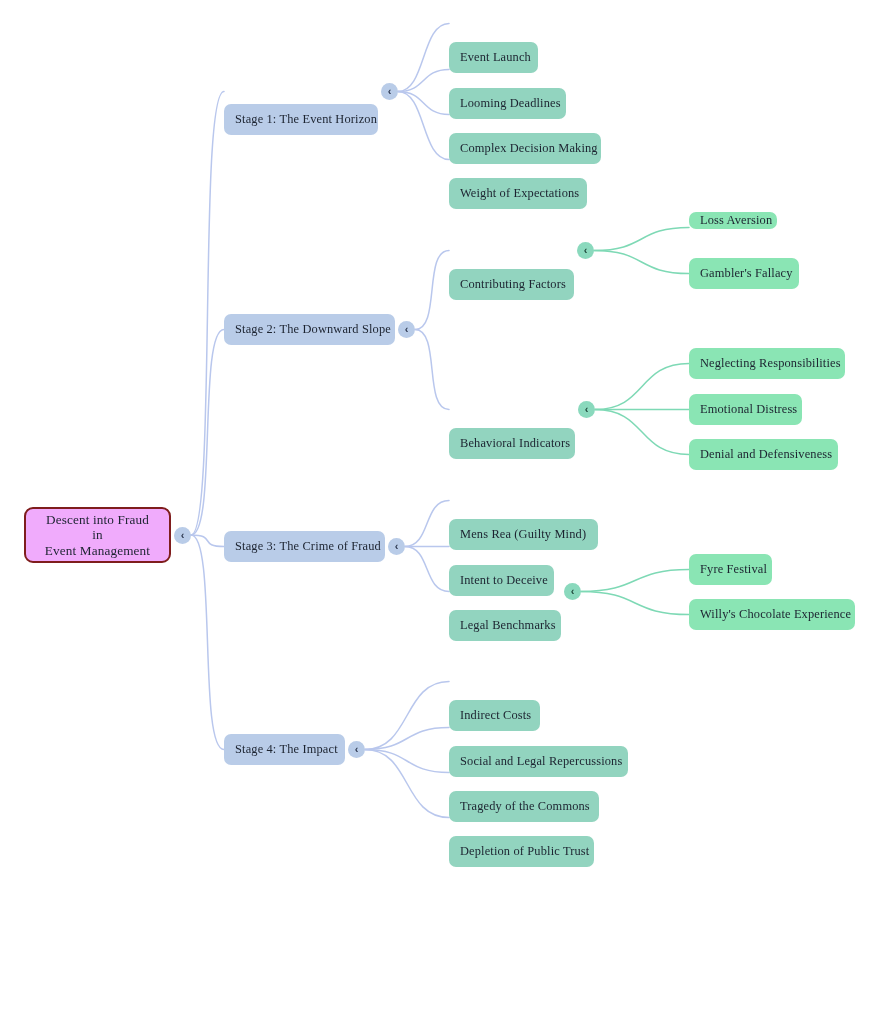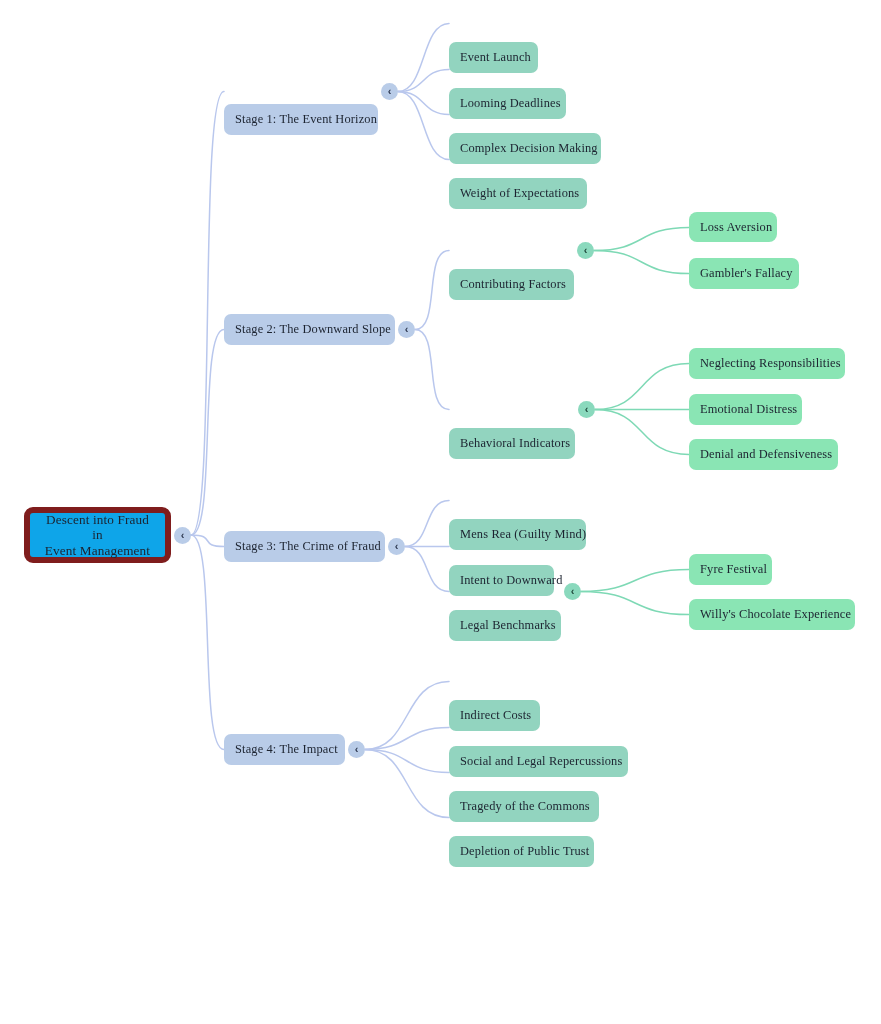--- a/index.html
+++ b/index.html
@@ -33,22 +33,22 @@
     align-items: center;
     justify-content: flex-start;
     border-radius: 7px;
     color: #1c2330;
     white-space: pre;
     line-height: 1.18;
     letter-spacing: 0.15px;
     padding: 0 11px;
   }
   .node.lvl-root {
-    background: #0ea5e9;
-    border: 6px solid #7f1d1d;
+    background: #f0abfc;
+    border: 2px solid #7f1d1d;
     border-radius: 9px;
     justify-content: center;
     text-align: center;
     font-size: 13.2px;
     padding: 0 4px;
   }
   .node.lvl-1 {
     background: #b9cce8;
     font-size: 12.4px;
   }
@@ -118,31 +118,31 @@
       <div class="node lvl-1" style="left: 224px; top: 76px; width: 154px; height: 31px; margin-top: 28px;"><span>Stage 1: The Event Horizon</span></div>
       <div class="collapse-dot blue" style="left: 381px; top: 83px;">‹</div>
       <div class="node lvl-2" style="left: 449px; top: 8px; width: 89px; height: 31px;"><span>Event Launch</span></div>
       <div class="node lvl-2" style="left: 449px; top: 54px; width: 117px; height: 31px;"><span>Looming Deadlines</span></div>
       <div class="node lvl-2" style="left: 449px; top: 99px; width: 152px; height: 31px;"><span>Complex Decision Making</span></div>
       <div class="node lvl-2" style="left: 449px; top: 144px; width: 138px; height: 31px;"><span>Weight of Expectations</span></div>
       <div class="node lvl-1" style="left: 224px; top: 314px; width: 171px; height: 31px;"><span>Stage 2: The Downward Slope</span></div>
       <div class="collapse-dot blue" style="left: 398px; top: 321px;">‹</div>
       <div class="node lvl-2" style="left: 449px; top: 235px; width: 125px; height: 31px;"><span>Contributing Factors</span></div>
       <div class="collapse-dot green" style="left: 577px; top: 242px;">‹</div>
-      <div class="node lvl-3" style="left: 689px; top: 212px; width: 88px; height: 30px; border-radius: 8px;"><span>Loss Aversion</span></div>
+      <div class="node lvl-3" style="left: 689px; top: 212px; width: 88px; height: 17px;"><span>Loss Aversion</span></div>
       <div class="node lvl-3" style="left: 689px; top: 258px; width: 110px; height: 31px;"><span>Gambler's Fallacy</span></div>
       <div class="node lvl-2" style="left: 449px; top: 394px; width: 126px; height: 31px;"><span>Behavioral Indicators</span></div>
       <div class="collapse-dot green" style="left: 578px; top: 401px;">‹</div>
       <div class="node lvl-3" style="left: 689px; top: 348px; width: 156px; height: 31px;"><span>Neglecting Responsibilities</span></div>
       <div class="node lvl-3" style="left: 689px; top: 394px; width: 113px; height: 31px;"><span>Emotional Distress</span></div>
       <div class="node lvl-3" style="left: 689px; top: 439px; width: 149px; height: 31px;"><span>Denial and Defensiveness</span></div>
       <div class="node lvl-1" style="left: 224px; top: 531px; width: 161px; height: 31px;"><span>Stage 3: The Crime of Fraud</span></div>
       <div class="collapse-dot blue" style="left: 388px; top: 538px;">‹</div>
-      <div class="node lvl-2" style="left: 449px; top: 485px; width: 137px; height: 31px;"><span>Mens Rea (Guilty Mind)</span></div>
-      <div class="node lvl-2" style="left: 449px; top: 531px; width: 105px; height: 31px;"><span>Intent to Downward</span></div>
+      <div class="node lvl-2" style="left: 449px; top: 485px; width: 149px; height: 31px;"><span>Mens Rea (Guilty Mind)</span></div>
+      <div class="node lvl-2" style="left: 449px; top: 531px; width: 105px; height: 31px;"><span>Intent to Deceive</span></div>
       <div class="node lvl-2" style="left: 449px; top: 576px; width: 112px; height: 31px;"><span>Legal Benchmarks</span></div>
       <div class="collapse-dot green" style="left: 564px; top: 583px;">‹</div>
       <div class="node lvl-3" style="left: 689px; top: 554px; width: 83px; height: 31px;"><span>Fyre Festival</span></div>
       <div class="node lvl-3" style="left: 689px; top: 599px; width: 166px; height: 31px;"><span>Willy's Chocolate Experience</span></div>
       <div class="node lvl-1" style="left: 224px; top: 734px; width: 121px; height: 31px;"><span>Stage 4: The Impact</span></div>
       <div class="collapse-dot blue" style="left: 348px; top: 741px;">‹</div>
       <div class="node lvl-2" style="left: 449px; top: 666px; width: 91px; height: 31px;"><span>Indirect Costs</span></div>
       <div class="node lvl-2" style="left: 449px; top: 712px; width: 179px; height: 31px;"><span>Social and Legal Repercussions</span></div>
       <div class="node lvl-2" style="left: 449px; top: 757px; width: 150px; height: 31px;"><span>Tragedy of the Commons</span></div>
       <div class="node lvl-2" style="left: 449px; top: 802px; width: 145px; height: 31px;"><span>Depletion of Public Trust</span></div>

